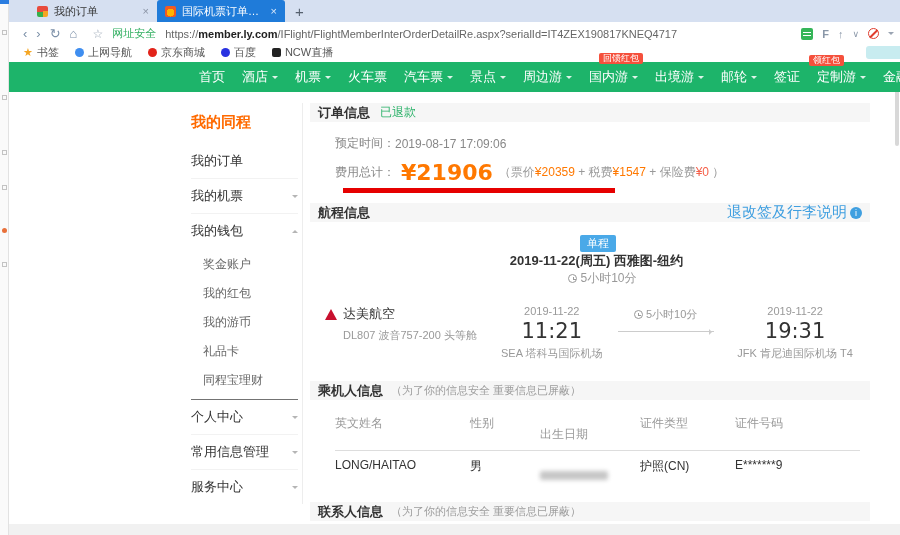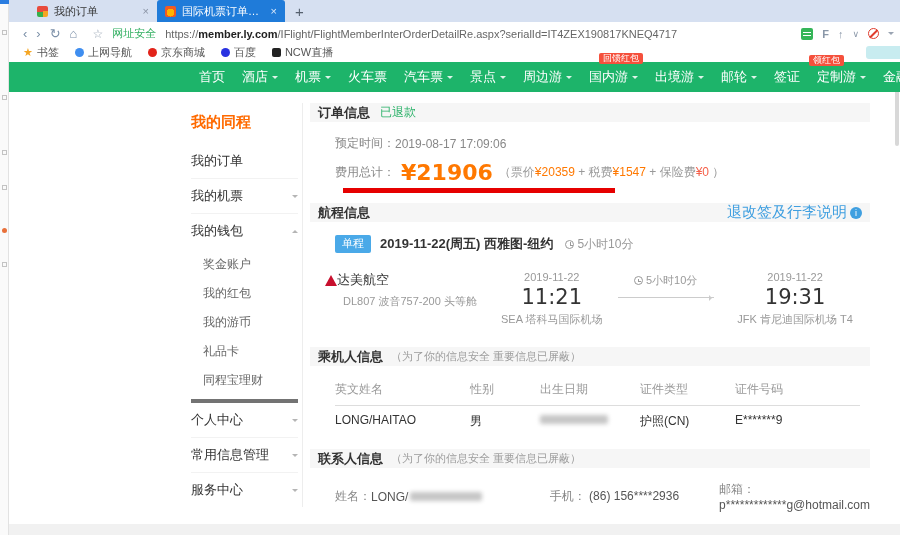--- a/index.html
+++ b/index.html
@@ -64,21 +64,21 @@
 
   
   .sidebar { position:absolute; left:185px; top:103px; width:118px; min-height:372px;
     border-right:1px solid #ededed; padding:6px 4px 0 6px; }
   .sb-title { color:#ff6a00; font-size:15px; font-weight:bold; margin:4px 0 12px; }
   .sb-item { font-size:13px; color:#333; padding:8px 0; border-bottom:1px solid #f2f2f2;
     display:flex; align-items:center; }
   .sb-item.nb { border-bottom:none; }
   .sb-caret-d { width:0; height:0; border:3px solid transparent; border-top-color:#b5b5b5; margin-left:auto; margin-top:3px; }
   .sb-caret-u { width:0; height:0; border:3px solid transparent; border-bottom-color:#b5b5b5; margin-left:auto; margin-bottom:3px; }
-  .sb-sub { padding:2px 0 4px 12px; border-bottom:4px solid #737373; }
+  .sb-sub { padding:2px 0 4px 12px; border-bottom:1px solid #737373; }
   .sb-sub div { font-size:12px; color:#666; padding:6px 0; }
 
   
   .main { position:absolute; left:310px; top:103px; width:560px; }
   .sec-h { background:#f6f6f6; height:19px; padding:0 8px; font-size:13px; font-weight:bold;
     color:#333; display:flex; align-items:center; }
   .status-g { color:#2bb269; font-size:12px; font-weight:normal; margin-left:10px; }
   .sec-note { font-weight:normal; font-size:11px; color:#9c9c9c; margin-left:8px; }
   .sec-link { margin-left:auto; font-weight:normal; font-size:15px; color:#3f9fe0; display:flex; align-items:center; gap:3px; }
   .info-i { width:12px; height:12px; border-radius:50%; background:#3f9fe0; color:#fff;
@@ -87,51 +87,51 @@
 
   .o-line { margin:13px 0 0 25px; font-size:12px; color:#888; display:flex; align-items:center; }
   .ono { color:#333; font-weight:bold; letter-spacing:.5px; }
   .blurbar { display:inline-block; height:9px; background:#c6c6c6; border-radius:2px; filter:blur(2px); }
   .price { color:#ff7800; font-size:22px; font-weight:bold; font-family:"DejaVu Sans",sans-serif; margin:0 6px; }
   .brk { font-size:12px; color:#999; }
   .brk b { color:#ff7800; font-weight:normal; }
   .brk .zero { color:#f5604a; }
   .redbar { width:272px; height:5px; background:#e60000; margin:3px 0 10px 33px; }
 
-  .trip-line { display:flex; margin:13px 0 0 25px; }
+  .trip-line { display:flex; align-items:center; margin:13px 0 0 25px;flex-direction:column; }
   .triptag { background:#4aa9e8; color:#fff; font-size:11px; padding:1px 7px; border-radius:2px; margin-right:9px; }
   .route-txt { font-size:13px; color:#333; font-weight:bold; margin-right:12px; }
   .dur { font-size:12px; color:#999; display:flex; align-items:center; }
   .clk { width:9px; height:9px; border:1px solid #999; border-radius:50%; display:inline-block;
     position:relative; margin-right:3px; }
   .clk::after { content:""; position:absolute; left:3.5px; top:1.5px; width:1px; height:3px; background:#999; }
   .clk::before { content:""; position:absolute; left:3.5px; top:4px; width:3px; height:1px; background:#999; }
 
   .fl-row { display:flex; margin:18px 0 20px 15px; }
   .fl-air { width:172px; }
-  .air-top { display:flex; align-items:center; font-size:13px; color:#333; }
+  .air-top { display:flex; align-items:center; gap:6px; font-size:13px; color:#333; }
   .delta { width:0; height:0; border-left:6px solid transparent; border-right:6px solid transparent;
     border-bottom:11px solid #c8102e; }
   .air-sub { font-size:11px; color:#999; margin:5px 0 0 18px; }
   .fcol { text-align:center; }
   .fcol .fd { font-size:11px; color:#999; }
   .fcol .ft { font-size:21px; color:#333; margin:2px 0 3px; font-family:"DejaVu Sans",sans-serif; }
   .fcol .fap { font-size:11px; color:#999; }
   .fc-dep { width:122px; }
   .fc-mid { width:112px; padding-top:2px; }
   .fc-arr { width:154px; }
   .mid-dur { font-size:11px; color:#999; display:flex; justify-content:center; align-items:center; }
   .mid-line { width:96px; height:1px; background:#ccc; margin:9px auto 0; position:relative; }
   .mid-line::after { content:""; position:absolute; right:-1px; top:-2.5px; border:3px solid transparent; border-left-color:#ccc; }
 
   .tbl { margin:8px 0 12px 25px; width:525px; font-size:12px; }
   .tr { display:flex; padding:7px 0; }
   .tr.hd { color:#999; border-bottom:1px solid #ddd; }
   .tr.bd { color:#333; }
-  .c1{width:135px;} .c2{width:70px;} .c3{width:100px;} .c4{width:95px;} .c5{flex:1;}
+  .c1{width:135px;} .c2{width:70px;} .c3{width:100px;margin-top:11px;} .c4{width:95px;} .c5{flex:1;}
 
   .ct-row { display:flex; margin:13px 0 14px 25px; font-size:12px; color:#888; align-items:center; }
   .ct-row .v { color:#555; }
   .ct1{width:218px; display:flex; align-items:center;} .ct2{width:172px;} .ct3{flex:1;}
 
   .bottom-band { position:absolute; left:0; right:0; bottom:0; height:11px; background:#f1f1f1; }
   .scroll-thumb { position:absolute; right:1px; top:62px; width:4px; height:84px; background:#d8d8d8; border-radius:2px; }
 </style>
 </head>
 <body>

